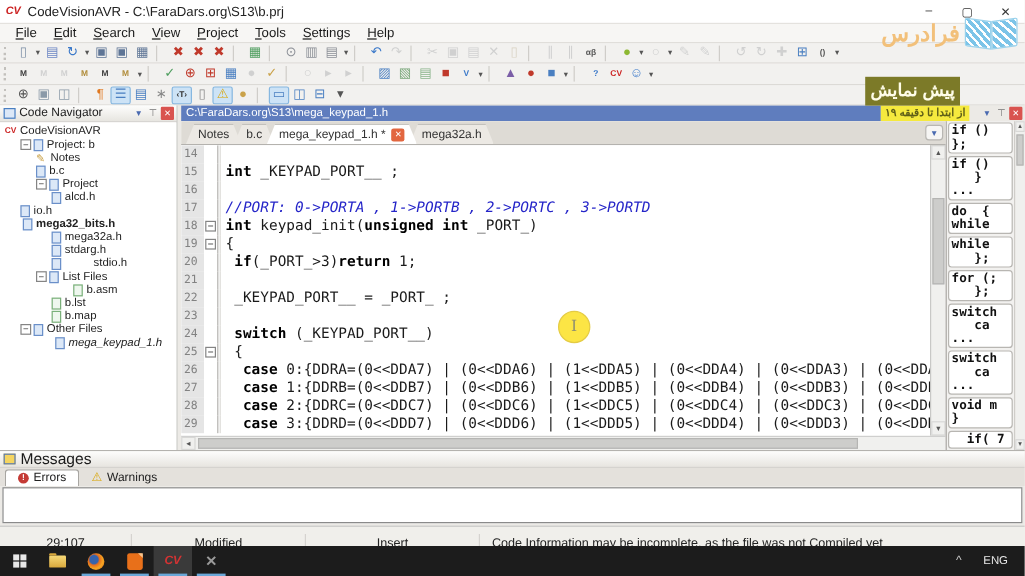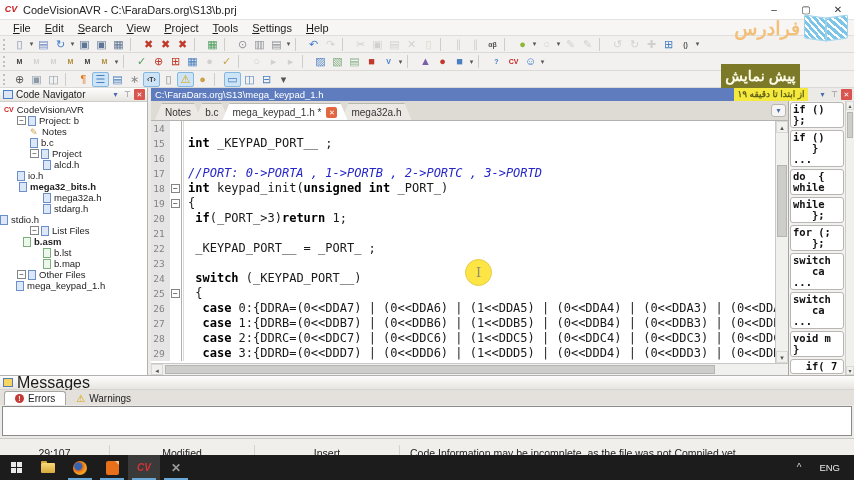--- a/index.html
+++ b/index.html
@@ -89,21 +89,21 @@
   .templates { width:66px; border-left:1px solid #a8a6a2; background:#f2f1ef; display:flex; }
   .tpl-list { flex:1; overflow:hidden; padding:1px; }
   .tpl-item { background:#fff; border:1px solid #b8b6b2; border-radius:3px; margin-bottom:2px; padding:1px 2px; font-family:"DejaVu Sans Mono", monospace; font-size:10.5px; font-weight:bold; line-height:11px; white-space:pre; overflow:hidden; color:#111; }
   .tpl-scroll { width:9px; background:#f0f0ee; border-left:1px solid #cfcdc9; display:flex; flex-direction:column; }
   .tpl-scroll .sb-arrow { height:9px; line-height:9px; font-size:6px; }
   .tpl-track { flex:1; position:relative; }
   .tpl-thumb { position:absolute; left:1px; right:1px; top:2px; height:26px; background:#cdcdcb; border:1px solid #b5b5b3; }
 
   
   .messages { position:absolute; top:375px; left:0; width:854px; height:63px; background:#eceae6; border-top:1px solid #b4b2ae; display:flex; flex-direction:column; }
-  .msg-head { height:14px; display:flex; align-items:center; font-size:16px; background:linear-gradient(#fdfdfc,#e7e5e0); border-bottom:1px solid #d5d3cf; padding-left:3px; }
+  .msg-head { height:14px; display:flex; align-items:center; font-size:13px; background:linear-gradient(#fdfdfc,#e7e5e0); border-bottom:1px solid #d5d3cf; padding-left:3px; }
   .msg-ico { width:10px; height:9px; border:1px solid #5a7ab0; background:#f5d560; margin-right:4px; }
   .msg-tabs { height:15px; display:flex; align-items:flex-end; padding-left:4px; background:#e4e1dc; }
   .msg-tab { height:14px; display:flex; align-items:center; padding:0 10px; font-size:10px; color:#222; }
   .msg-tab.active { background:#fff; border:1px solid #a8a6a2; border-bottom:none; border-radius:3px 3px 0 0; }
   .err-ico { width:9px; height:9px; background:#c43a35; border-radius:50%; color:#fff; font-size:7px; font-weight:bold; line-height:9px; text-align:center; margin-right:4px; }
   .warn-ico { color:#d9a400; font-size:10px; margin-right:4px; }
   .msg-list { flex:1; margin:1px 2px 2px 2px; background:#fff; border:1px solid #8a8a8a; }
 
   
   .statusbar { position:absolute; top:438px; left:0; width:854px; height:17px; background:#f0efeb; border-top:1px solid #c8c8c6; display:flex; align-items:center; font-size:10.5px; color:#222; }
@@ -321,47 +321,47 @@
             <span>mega32_bits.h</span>
           </div>
           <div class="trow" style="padding-left: 43px;">
             <span class="doc-icon"></span>
             <span>mega32a.h</span>
           </div>
           <div class="trow" style="padding-left: 43px;">
             <span class="doc-icon"></span>
             <span>stdarg.h</span>
           </div>
-          <div class="trow" style="">
+          <div class="trow" style="padding-left: 43px; gap: 24px;">
             <span class="doc-icon"></span>
             <span>stdio.h</span>
           </div>
           <div class="trow" style="padding-left: 30px;">
             <span class="xbox">−</span>
             <span class="doc-icon"></span>
             <span>List Files</span>
           </div>
-          <div class="trow" style="padding-left: 23px; font-weight: bold;">
+          <div class="trow" style="padding-left: 61px;">
             <span class="doc2-icon"></span>
             <span>b.asm</span>
           </div>
           <div class="trow" style="padding-left: 43px;">
             <span class="doc2-icon"></span>
             <span>b.lst</span>
           </div>
           <div class="trow" style="padding-left: 43px;">
             <span class="doc2-icon"></span>
             <span>b.map</span>
           </div>
           <div class="trow" style="padding-left: 17px;">
             <span class="xbox">−</span>
             <span class="doc-icon"></span>
             <span>Other Files</span>
           </div>
-          <div class="trow" style="padding-left: 16px;">
+          <div class="trow" style="padding-left: 46px; font-style: italic;">
             <span class="doc-icon"></span>
             <span>mega_keypad_1.h</span>
           </div>
         </div>
     </div>
 
     <div class="vsplit"></div>
 
     <div class="right-area">
       <div class="pathrow">

